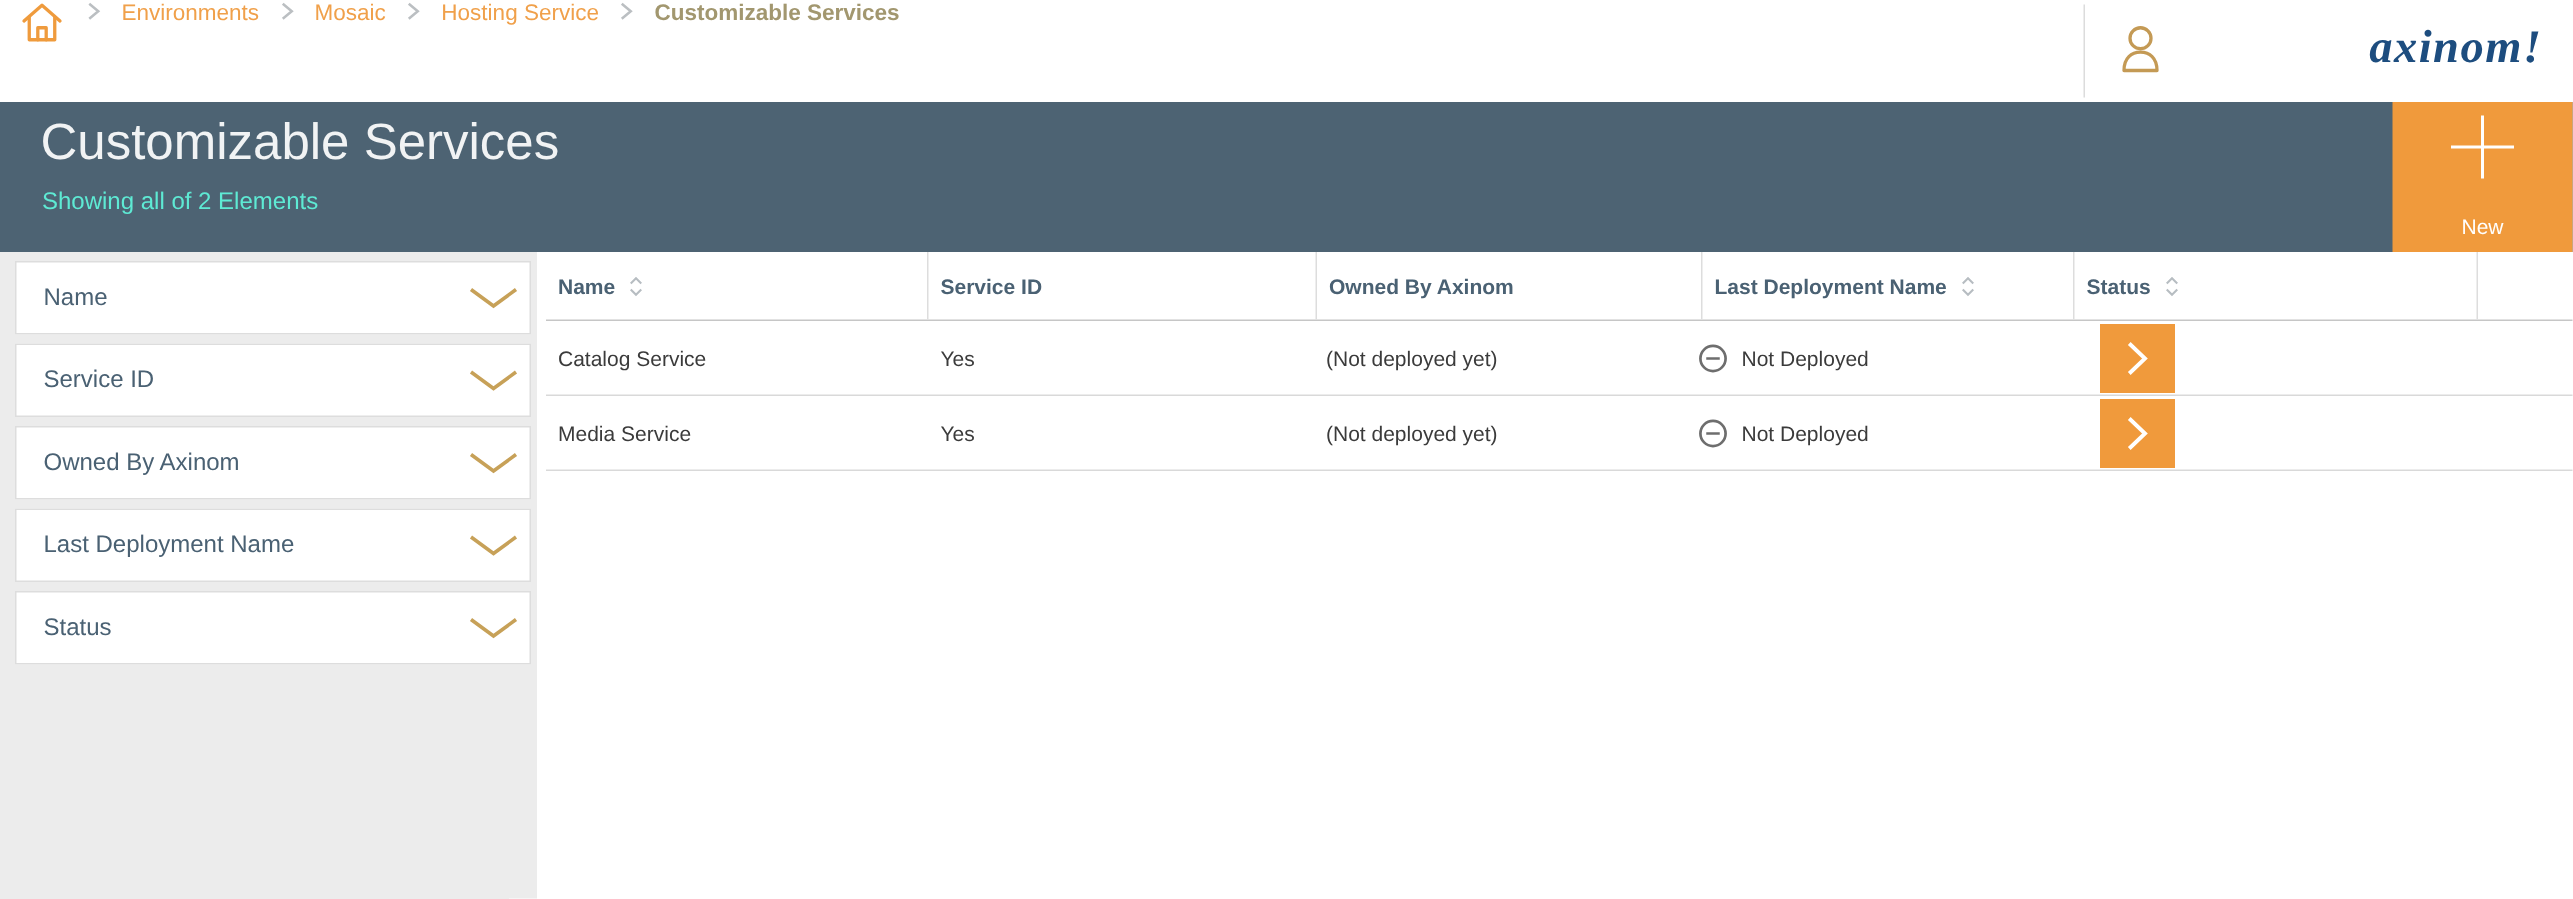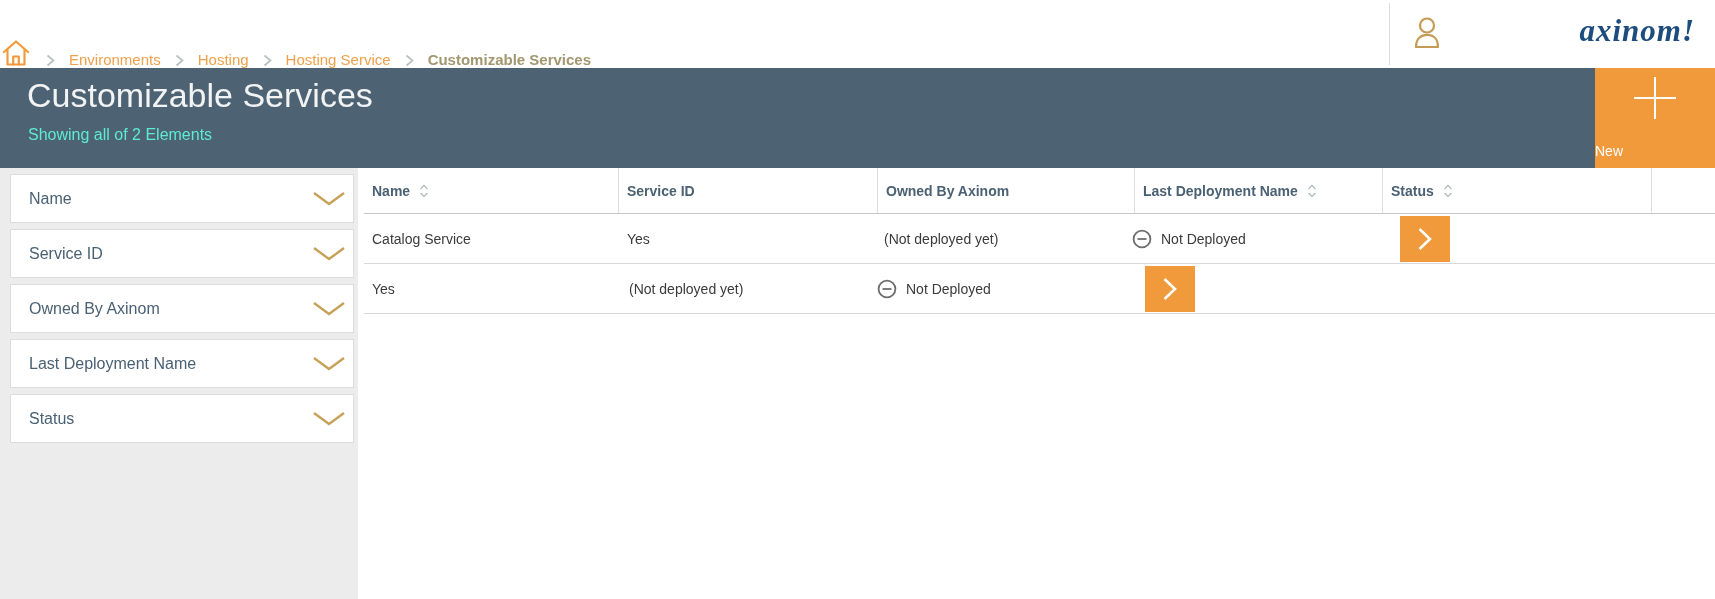--- a/index.html
+++ b/index.html
@@ -15,21 +15,21 @@
     --status-icon-gray:#6E6E6E;
   }
   *{box-sizing:border-box;}
   html,body{margin:0;padding:0;}
   body{
     width:1715px;height:599px;position:relative;overflow:hidden;
     background:#fff;font-family:"Liberation Sans",sans-serif;
   }
   
   .topbar{position:absolute;left:0;top:0;width:1715px;height:68px;background:#fff;}
-  .breadcrumb{position:absolute;left:0;top:0;height:68px;display:flex;align-items:flex-end;gap:13px;}
+  .breadcrumb{position:absolute;left:12px;top:0;height:68px;display:flex;align-items:flex-start;gap:13px;}
   .home-btn{display:flex;align-items:center;cursor:pointer;}
   .crumb{font-size:15px;text-decoration:none;white-space:nowrap;}
   .crumb.link{color:var(--link-orange);cursor:pointer;}
   .crumb.current{color:var(--breadcrumb-current);font-weight:bold;}
   .sep{flex:0 0 auto;}
   .tb-divider{position:absolute;left:1389px;top:3px;width:1px;height:62px;background:#DCDCDC;}
   .user-btn{position:absolute;left:1411px;top:16px;cursor:pointer;display:block;}
   .logo{
     position:absolute;right:20px;top:13px;
     font-family:Liberation Serif, serif;font-style:italic;font-weight:bold;
@@ -37,21 +37,21 @@
   }
   
   .pageheader{position:absolute;left:0;top:68px;width:1715px;height:100px;background:var(--header-bg);}
   .page-title{position:absolute;left:27px;top:8px;margin:0;font-size:34px;font-weight:400;color:#F1F3F4;}
   .page-subtitle{position:absolute;left:28px;top:58px;font-size:16px;color:#5eead4;}
   .new-btn{
     position:absolute;right:0;top:0;width:120px;height:100px;
     background:var(--accent-orange);border:none;padding:0;cursor:pointer;
   }
   .new-btn .plus{position:absolute;left:50%;top:6px;transform:translateX(-50%);}
-  .new-btn .new-label{position:absolute;left:0;bottom:9px;width:100%;text-align:left;
+  .new-btn .new-label{position:absolute;left:0;bottom:9px;width:100%;text-align:center;
     color:#fff;font-size:14px;font-family:"Liberation Sans",sans-serif;}
   
   .sidebar{
     position:absolute;left:0;top:168px;width:358px;height:431px;
     background:var(--sidebar-bg);padding:6px 0 0 10px;
   }
   .filter-card{
     width:344px;height:49px;margin-bottom:6px;background:#fff;
     border:1px solid #DDDDDD;display:flex;align-items:center;
     justify-content:space-between;padding:0 7px 0 18px;cursor:pointer;
@@ -89,21 +89,21 @@
         <path d="M13.2 26.5 V18.5 H18.8 V26.5"></path>
       </svg>
     </span>
     <svg class="sep" width="11" height="15" viewBox="0 0 11 15" fill="none" stroke="#BBBFC2" stroke-width="1.7">
         <polyline points="2.5,2.5 8.5,7.5 2.5,12.5"></polyline>
       </svg>
     <a class="crumb link">Environments</a>
     <svg class="sep" width="11" height="15" viewBox="0 0 11 15" fill="none" stroke="#BBBFC2" stroke-width="1.7">
         <polyline points="2.5,2.5 8.5,7.5 2.5,12.5"></polyline>
       </svg>
-    <a class="crumb link">Hosting</a>
+    <a class="crumb link">Mosaic</a>
     <svg class="sep" width="11" height="15" viewBox="0 0 11 15" fill="none" stroke="#BBBFC2" stroke-width="1.7">
         <polyline points="2.5,2.5 8.5,7.5 2.5,12.5"></polyline>
       </svg>
     <a class="crumb link">Hosting Service</a>
     <svg class="sep" width="11" height="15" viewBox="0 0 11 15" fill="none" stroke="#BBBFC2" stroke-width="1.7">
         <polyline points="2.5,2.5 8.5,7.5 2.5,12.5"></polyline>
       </svg>
     <span class="crumb current">Customizable Services</span>
   </nav>
 
@@ -210,20 +210,21 @@
     <div class="td actions">
       <button class="row-arrow">
         <svg width="16" height="26" viewBox="0 0 16 26" fill="none" stroke="#fff" stroke-width="2.6">
             <polyline points="2.5,3 13,13 2.5,23"></polyline>
           </svg>
       </button>
     </div>
   </div>
 
   <div class="trow">
+    <div class="td c1">Media Service</div>
     <div class="td c3">Yes</div>
     <div class="td c4">(Not deployed yet)</div>
     <div class="td c5">
       <svg width="20" height="20" viewBox="0 0 20 20" fill="none" stroke="#6E6E6E" stroke-width="1.8">
           <circle cx="10" cy="10" r="8.4"></circle>
           <line x1="5.5" y1="10" x2="14.5" y2="10"></line>
         </svg>
       <span>Not Deployed</span>
     </div>
     <div class="td actions">

